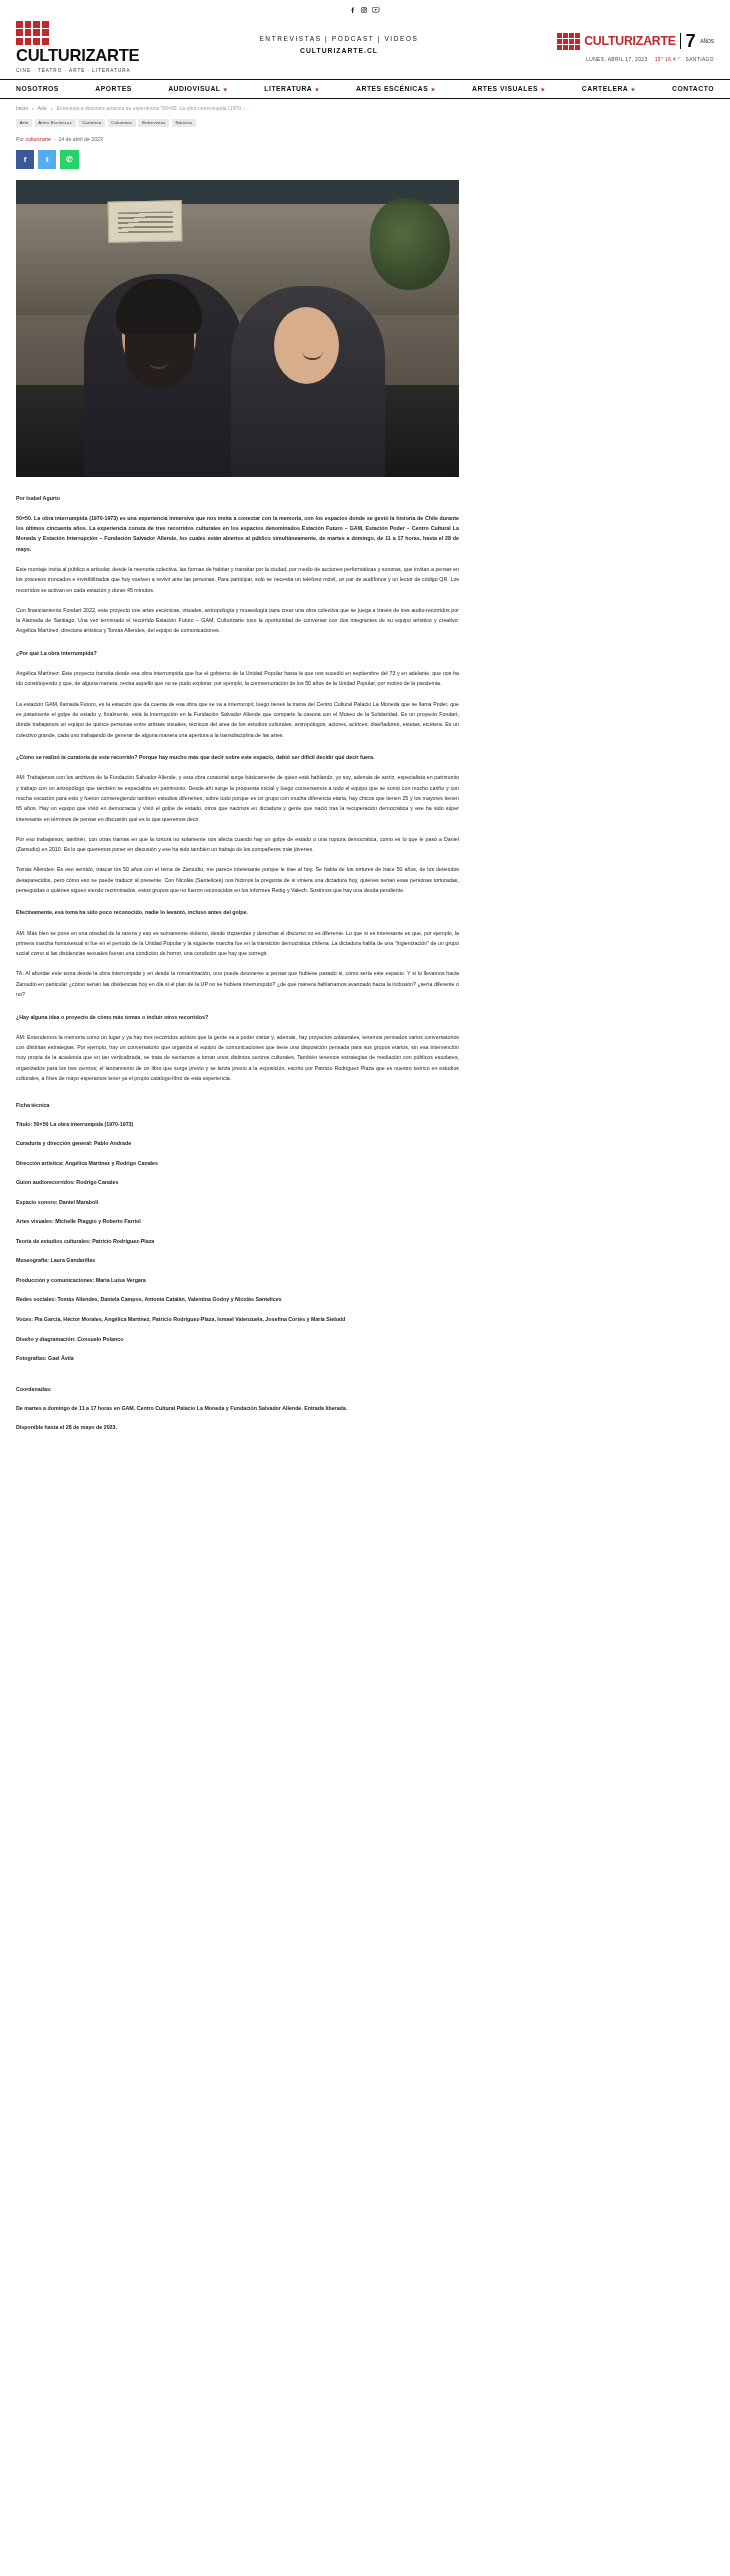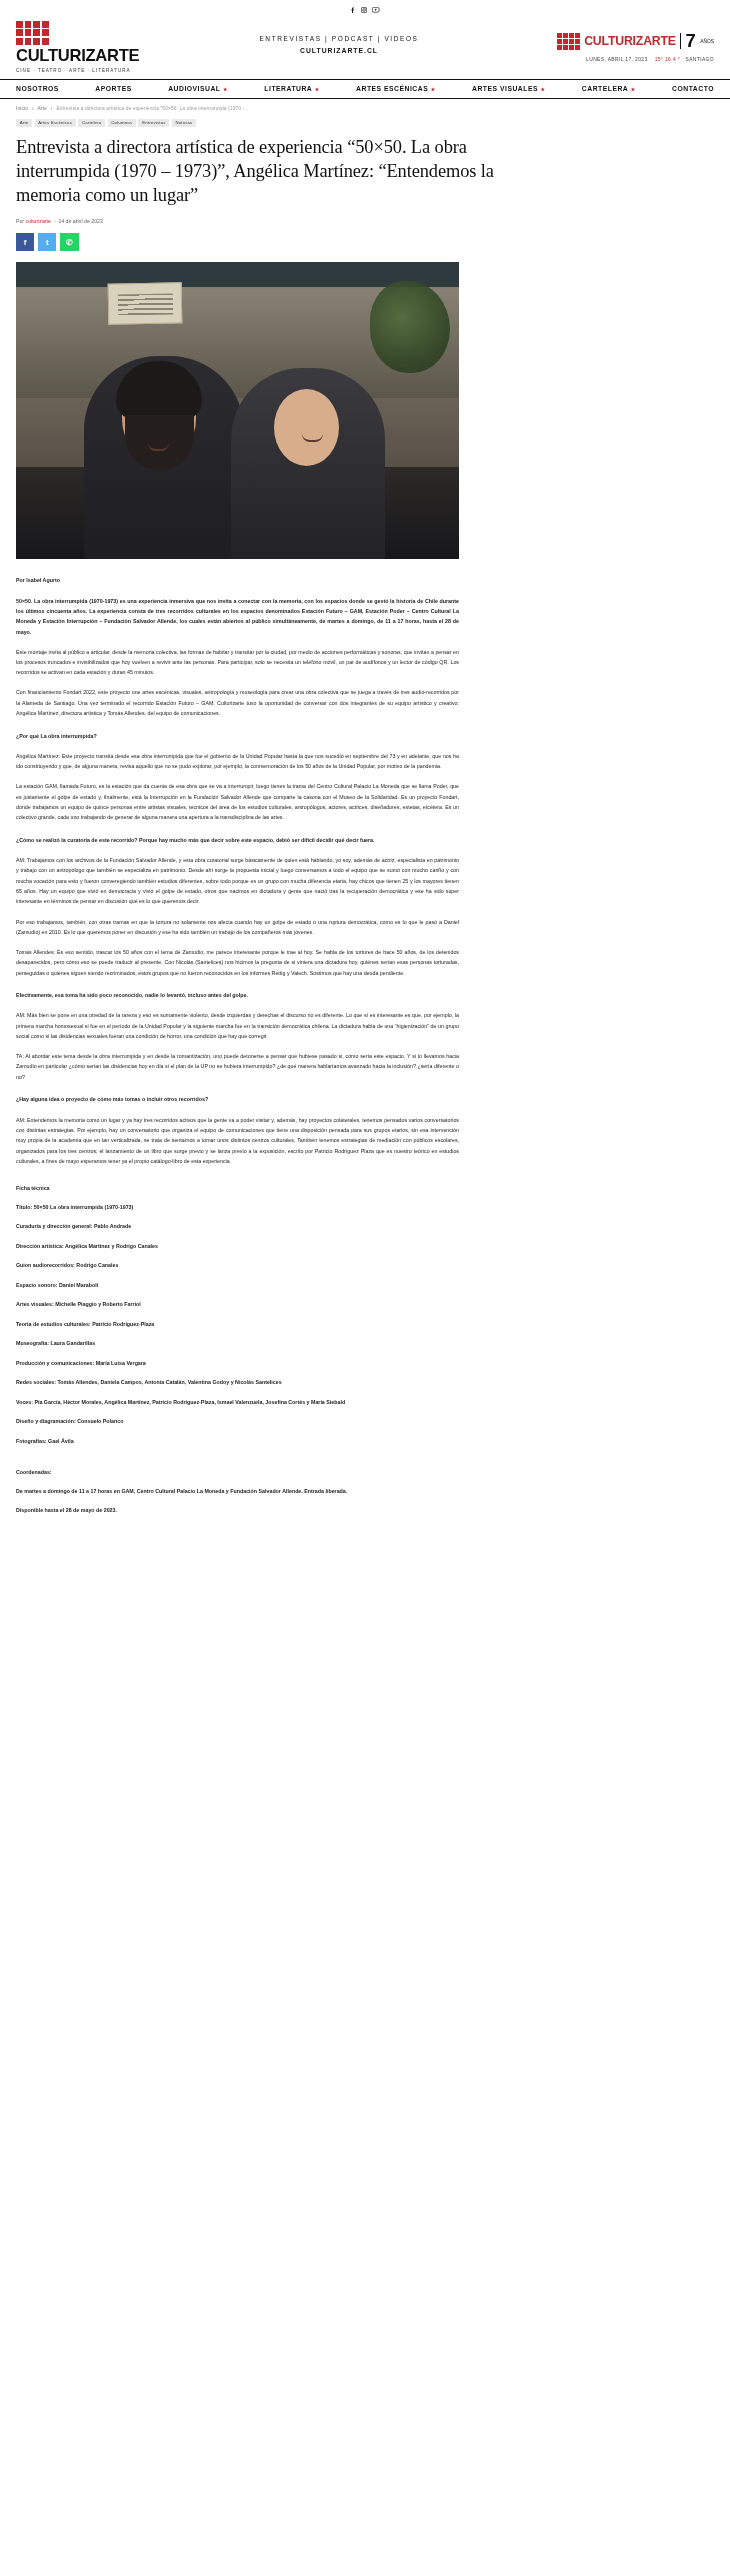--- a/index.html
+++ b/index.html
@@ -398,21 +398,20 @@
 
   <div class="tagrow">
     <span class="tag">Arte</span>
     <span class="tag">Artes Escénicas</span>
     <span class="tag">Cartelera</span>
     <span class="tag">Columnas</span>
     <span class="tag">Entrevistas</span>
     <span class="tag">Noticias</span>
   </div>
 
-  <h1 class="title">Entrevista a directora artística de experiencia “50×50. La obra interrumpida (1970 – 1973)”, Angélica Martínez: “Entendemos la memoria como un lugar”</h1>
 
   <div class="byline">
     <span>Por</span>
     <span class="author">culturizarte</span>
     &nbsp;-&nbsp;
     <span>14 de abril de 2023</span>
   </div>
 
   <div class="share">
     <div class="btn fb">f</div>

